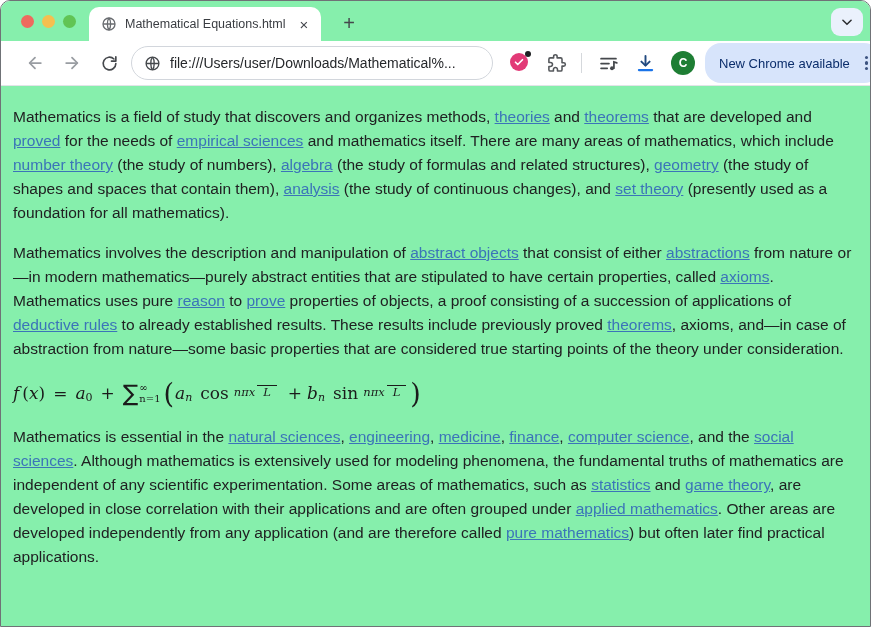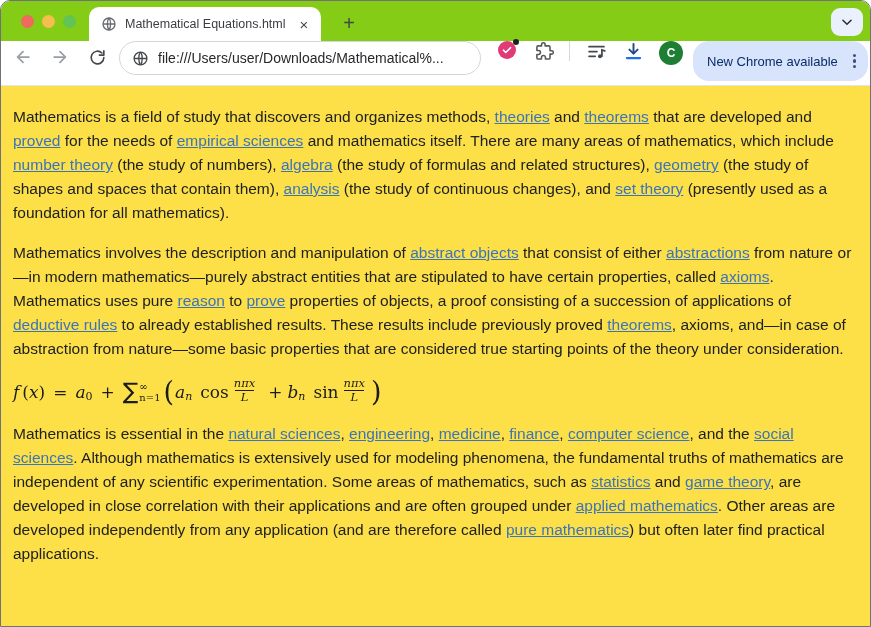--- a/index.html
+++ b/index.html
@@ -7,21 +7,21 @@
   .window{
     width:871px;height:627px;
     border:1px solid #6f7276;
     border-radius:10px 10px 0 0;
     overflow:hidden;
     display:flex;flex-direction:column;
     font-family:"Liberation Sans",sans-serif;
     background:#fff;
   }
   
-  .tabstrip{position:relative;height:40px;background:#84cc16;flex:none;}
+  .tabstrip{position:relative;height:40px;background:#86efac;flex:none;}
   .traffic{position:absolute;left:20px;top:14px;display:flex;gap:8px;}
   .light{width:13px;height:13px;border-radius:50%;display:inline-block;}
   .light.red{background:#ee6a5e;}
   .light.yellow{background:#f5bf4f;}
   .light.green{background:#61c454;}
   .tab{
     position:absolute;left:88px;top:6px;width:232px;height:34px;
     background:#fff;border-radius:10px 10px 0 0;
     display:flex;align-items:center;padding:0 8px 0 12px;gap:8px;
   }
@@ -37,21 +37,21 @@
     font-size:20px;color:#44474c;border-radius:50%;padding:0;line-height:26px;cursor:pointer;
   }
   .tab-chevron{
     position:absolute;right:7px;top:7px;width:32px;height:28px;border:none;
     background:#eaf1fc;border-radius:9px;display:flex;align-items:center;justify-content:center;
     cursor:pointer;padding:0;
   }
   
   .navbar{
     height:45px;background:#fff;border-bottom:1px solid #e2e4e8;
-    display:flex;padding:0 6px;flex:none;
+    display:flex;align-items:center;padding:0 18px;flex:none;
   }
   .navbtn{width:32px;height:32px;border:none;background:transparent;display:flex;
     align-items:center;justify-content:center;padding:0;cursor:pointer;flex:none;}
   .addressbar{
     margin-left:6px;width:362px;height:34px;border:1px solid #d2d6dc;border-radius:17px;
     display:flex;align-items:center;padding:0 12px;gap:9px;background:#fff;cursor:text;flex:none;
   }
   .url{font-size:14px;color:#26282b;white-space:nowrap;overflow:hidden;}
   .ext-pink{position:relative;width:20px;height:20px;margin-left:17px;flex:none;cursor:pointer;}
   .ext-pink .disc{width:18px;height:18px;border-radius:50%;background:#e23a77;display:flex;align-items:center;justify-content:center;}
@@ -63,40 +63,40 @@
     font-size:12px;font-weight:bold;display:flex;align-items:center;justify-content:center;flex:none;cursor:pointer;
   }
   .update-pill{
     margin-left:10px;height:40px;border:none;background:#d7e4fb;border-radius:16px;
     display:flex;align-items:center;gap:9px;padding:0 6px 0 14px;cursor:pointer;flex:none;
   }
   .update-label{font-size:13px;color:#0b2d6b;font-weight:500;white-space:nowrap;}
   .kebab{display:flex;flex-direction:column;gap:2.5px;padding:4px 6px;}
   .kebab i{width:3.2px;height:3.2px;border-radius:50%;background:#3c5380;}
   
-  .content{flex:1;background:#fde047;padding:3px 12px 0;overflow:hidden;
+  .content{flex:1;background:#86efac;padding:3px 12px 0;overflow:hidden;
     font-size:15.5px;color:#202122;line-height:24px;}
   .content p{margin:16px 0;}
   a.wlink{color:#3b74b8;text-decoration:underline;cursor:pointer;}
   
   .eq{font-family:"DejaVu Serif",serif;font-size:18px;color:#1b1b1b;margin:17px 0;white-space:nowrap;}
   .eq .it{font-style:italic;}
   .eq .op{margin:0 8px;}
   .eq sup{font-size:11.5px;}
   .eq2{font-size:17px;display:flex;align-items:center;}
   .eq2 .gap-s{margin-left:3px;}
   .eq2 .gap-m{margin-left:8px;}
   .eq2 .sub{font-size:11px;position:relative;top:5px;font-style:italic;}
   .eq2 .sub.rm{font-style:normal;}
   .sumwrap{display:flex;align-items:center;margin:0 2px;}
   .sumsym{font-family:"DejaVu Sans",sans-serif;font-size:23px;line-height:1;}
   .sumlim{display:flex;flex-direction:column;align-items:flex-start;font-size:10px;line-height:11px;margin-left:1px;}
   .sumlim .low{}
   .bigparen{font-size:27px;font-weight:300;transform:scaleY(1.05);line-height:1;margin:0 1px;}
-  .frac{display:inline-flex;flex-direction:column;align-items:center;font-size:11.5px;line-height:1.15;margin:0 3px;position:relative;top:-1px;}
+  .frac{display:inline-flex;flex-direction:row;align-items:center;font-size:11.5px;line-height:1.15;margin:8px 3px;position:relative;top:-1px;}
   .frac .num{font-style:italic;padding:0 2px;}
   .frac .den{border-top:1.2px solid #1b1b1b;font-style:italic;padding:0 6px;}
   .rm{font-style:normal;}
 </style>
 </head>
 <body>
 
 <div class="window">
 
   <div class="tabstrip">

